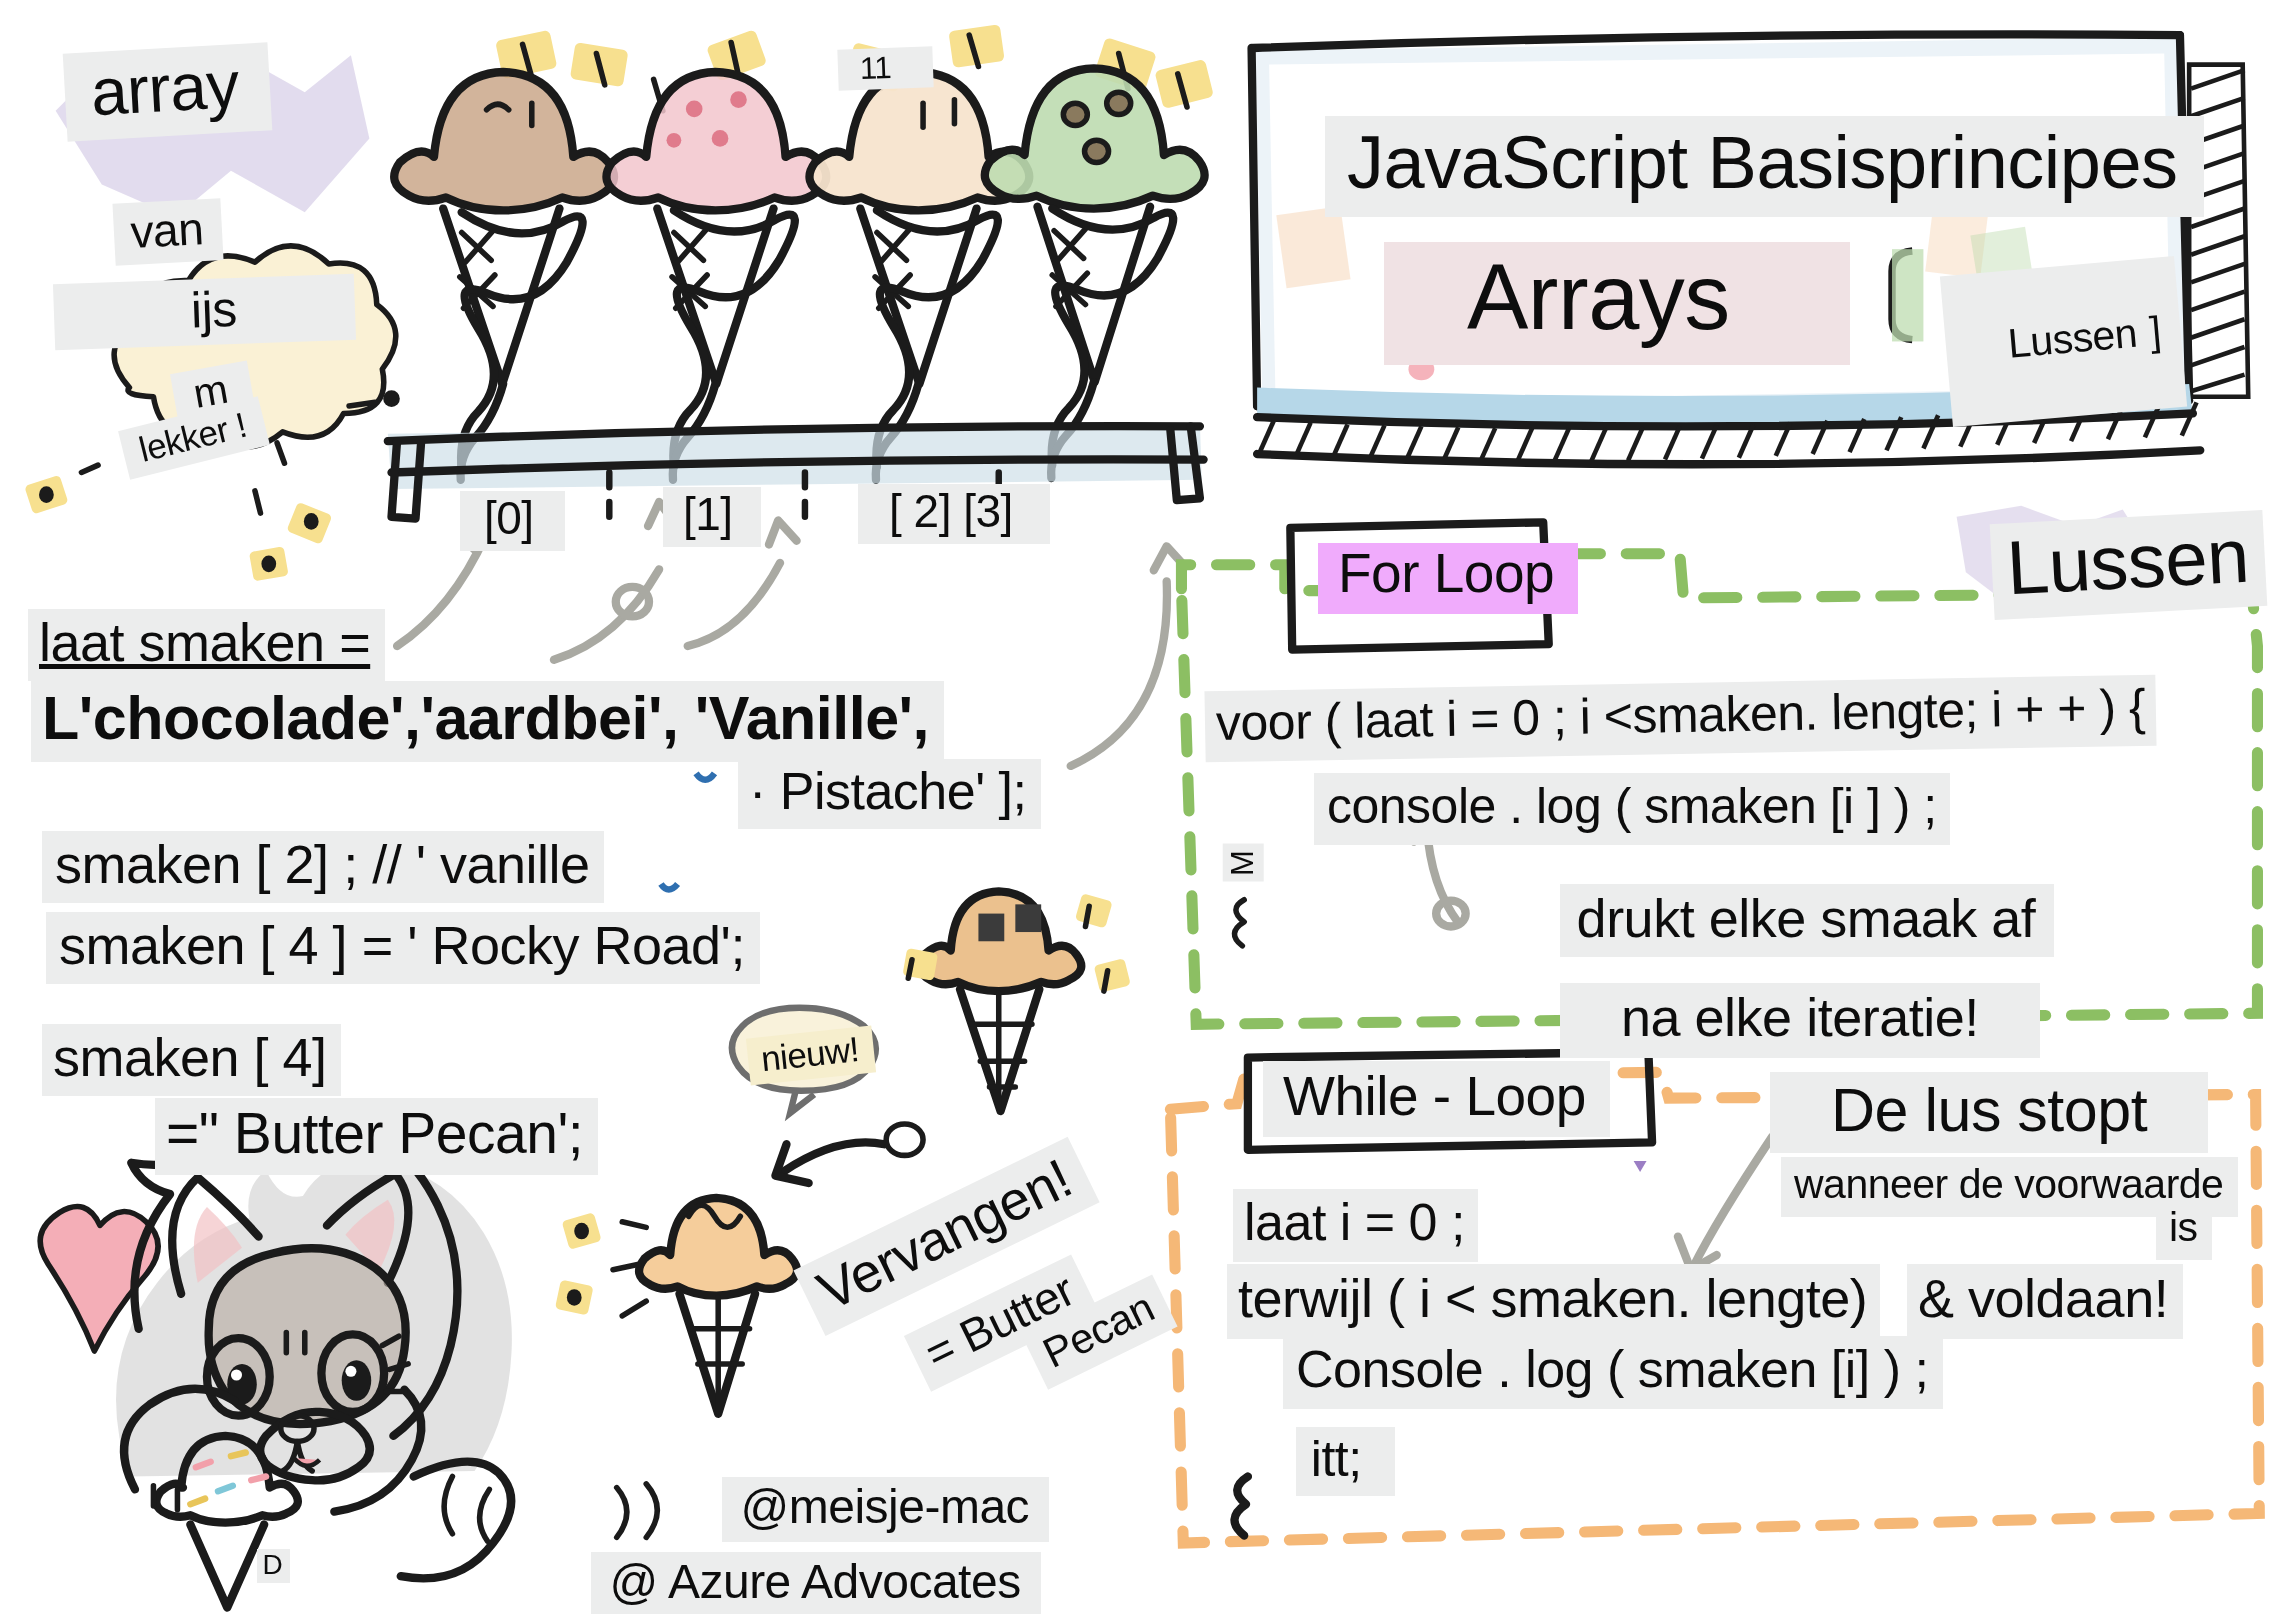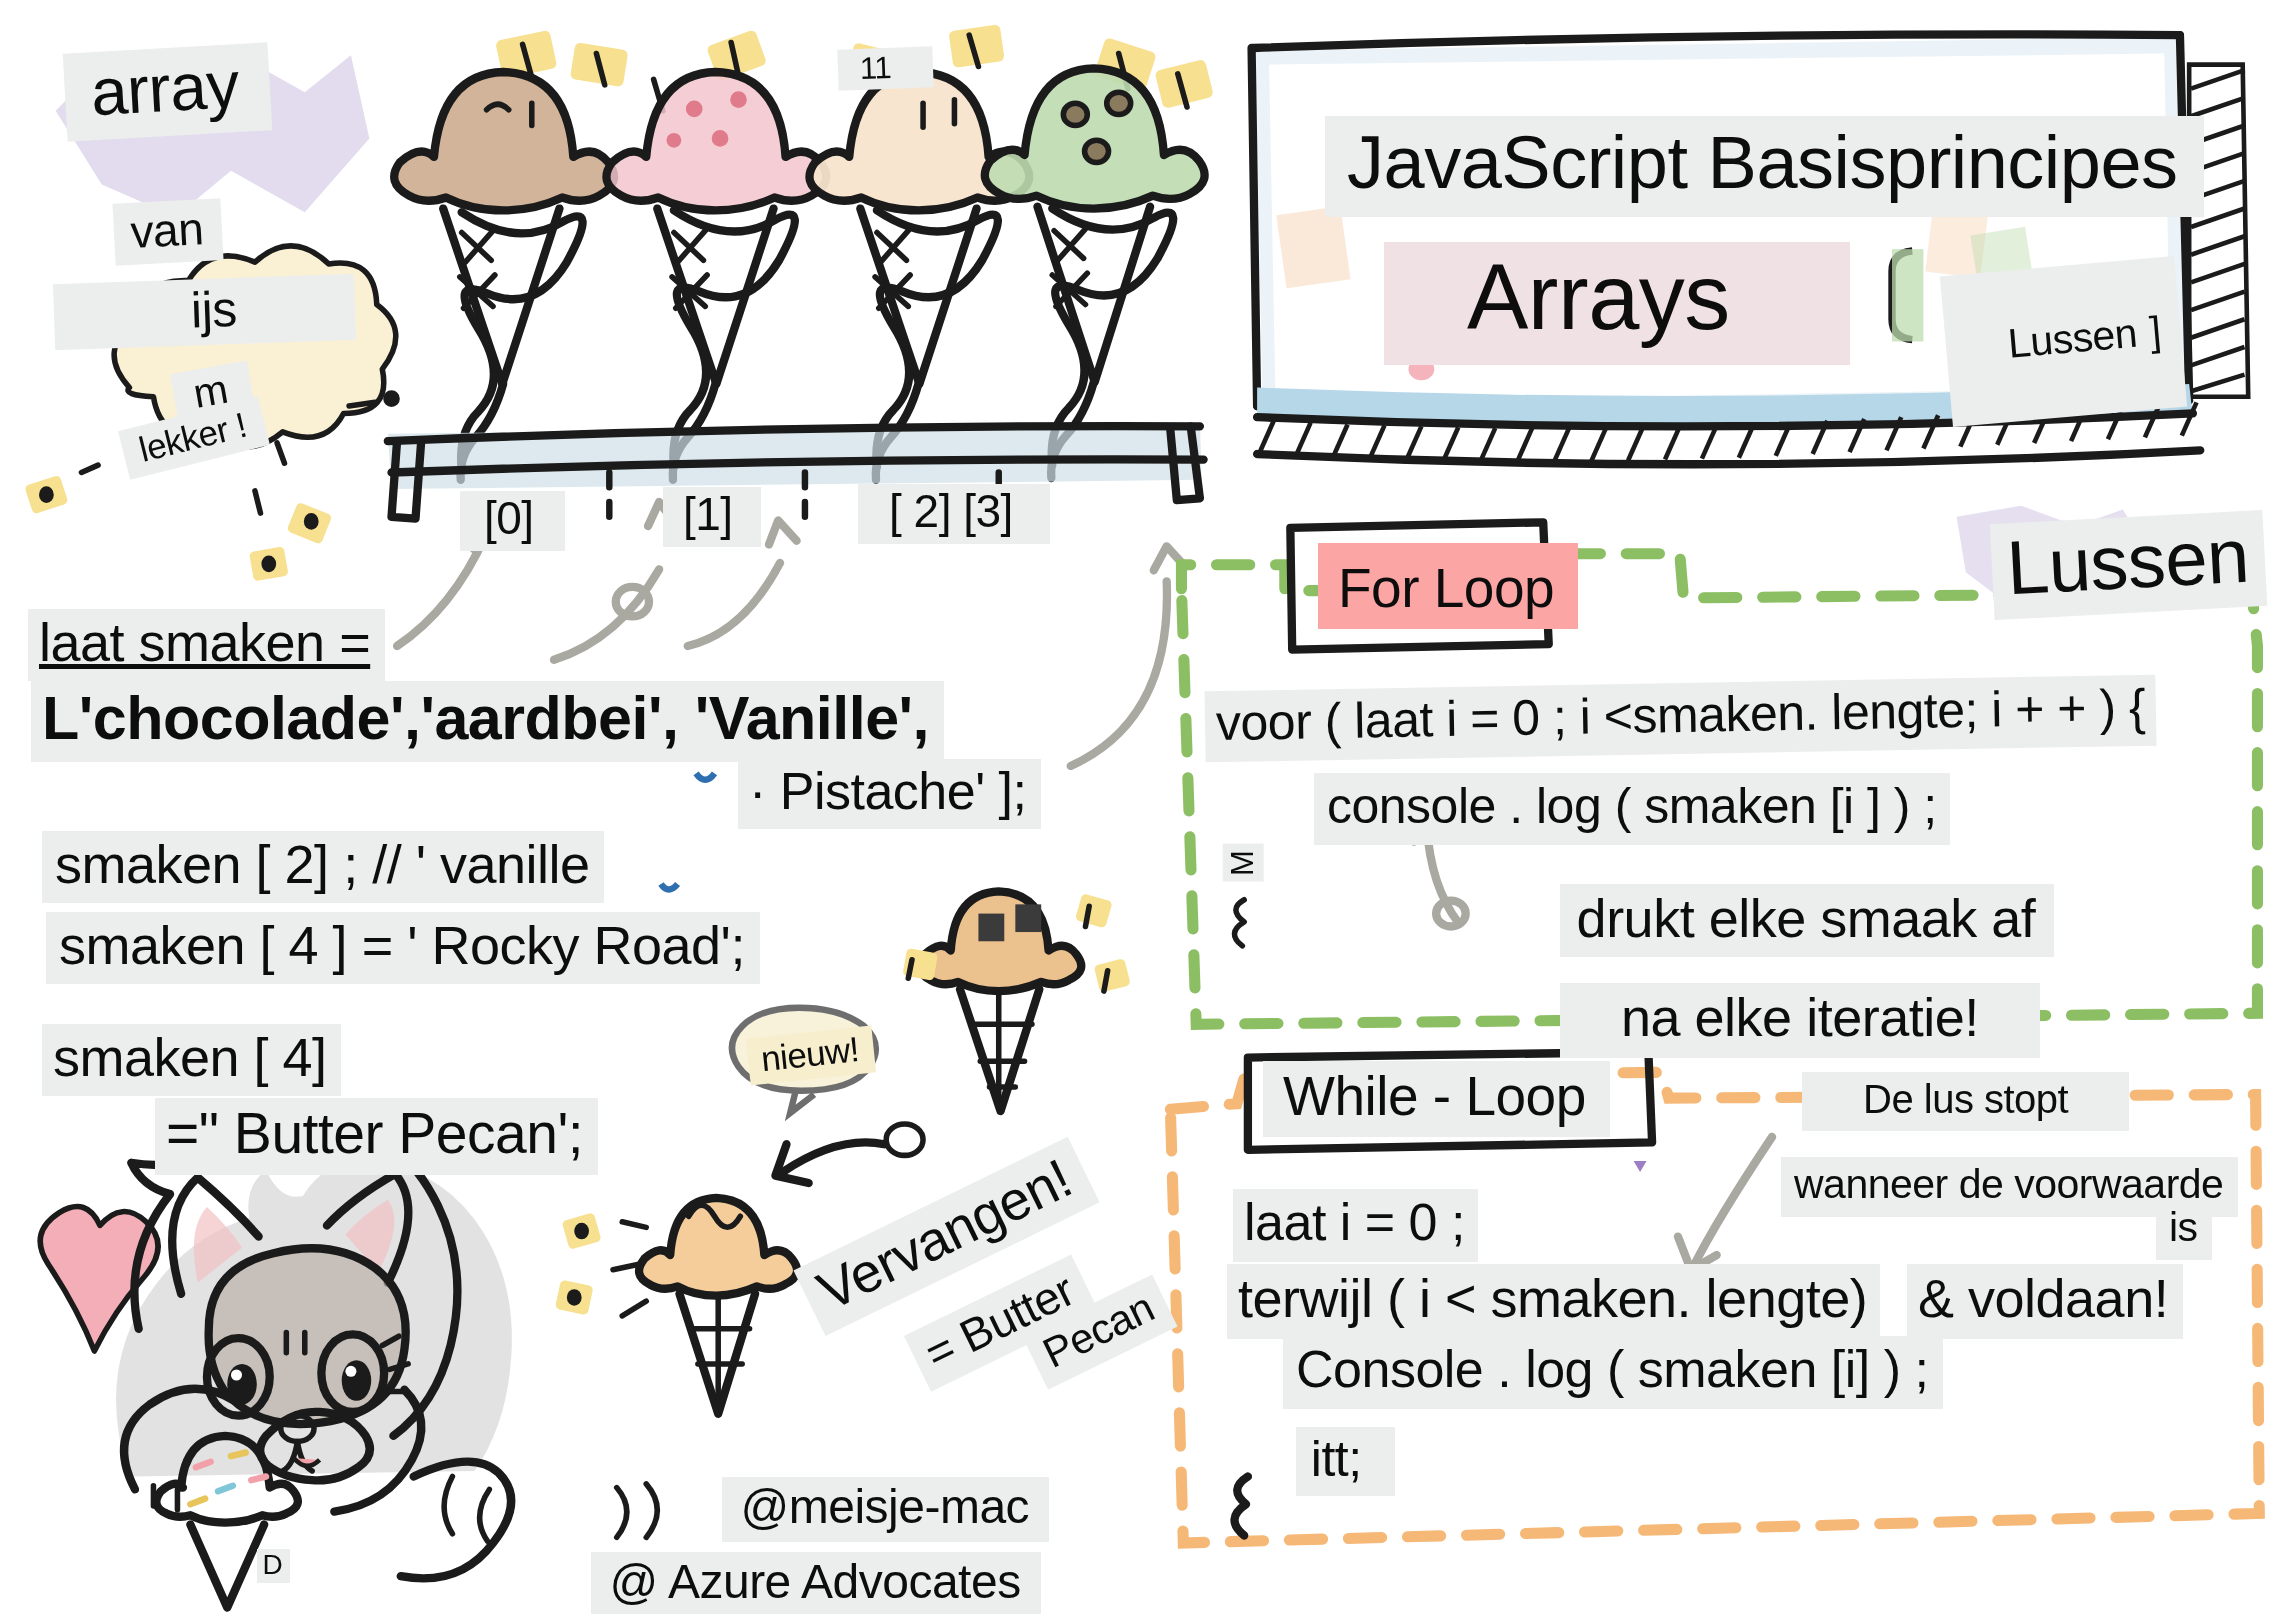--- a/index.html
+++ b/index.html
@@ -431,32 +431,32 @@
 
   <div class="txt" style="left:1325px; top:116px; font-size:74px; padding:9.2px 26px 16.6px 22px;">JavaScript Basisprincipes</div>
   <div class="txt" style="left:1384px; top:242px; font-size:92px; padding:9.2px 120px 20px 83px; background:#f0e2e4;">Arrays</div>
   <div class="txt nobg" style="left:1892px; top:251px; font-size:79px; color:transparent;">[</div>
   <div class="txt" style="left:1946px; top:266px; font-size:41px; padding:11px 20px 14.8px 18.5px; transform:rotate(-5deg);">
     <span>Lussen</span><span style="margin-left:13px;">]</span>
   </div>
 
   <div class="txt" style="left:1992px; top:517px; font-size:76px; padding:5.5px 16.6px 13px 14.8px; transform:rotate(-3deg);">Lussen</div>
 
-  <div class="txt" style="left:1318px; top:543px; font-size:55px; padding:17px 24px 13px 20px; background:#fca5a5;">For Loop</div>
+  <div class="txt" style="left:1318px; top:543px; font-size:55px; padding:2px 24px 13px 20px; background:#f0abfc;">For Loop</div>
 
   <div class="txt code" style="left:1205px; top:683px; font-size:50px; padding:7.4px 11px 13px 11px; transform:rotate(-1deg);">voor ( laat i = 0 ; i &lt;smaken. lengte; i + + ) {</div>
   <div class="txt code" style="left:1314px; top:773px; font-size:50px; padding:8px 13px 13px 13px;">console . log ( smaken [i ] ) ;</div>
   <div class="txt" style="left:1224px; top:842px; font-size:31px; padding:3.7px 7.4px 5.5px 5.5px; transform:rotate(-90deg);">M</div>
 
   <div class="txt" style="left:1560px; top:884px; font-size:54px; padding:7.4px 18.5px 11px 16.6px;">drukt elke smaak af</div>
   <div class="txt" style="left:1560px; top:951px; font-size:54px; padding:7.4px 61px 13px 61px;margin-top:32px;">na elke iteratie!</div>
 
   <div class="txt" style="left:1263px; top:1061px; font-size:55px; padding:7.4px 24px 13px 20px;">While - Loop</div>
 
-  <div class="txt" style="left:1770px; top:1072px; font-size:40px; padding:7.4px 61px 11px 61px;margin-left:32px;">De lus stopt</div>
+  <div class="txt" style="left:1770px; top:1072px; font-size:61px; padding:7.4px 61px 11px 61px;">De lus stopt</div>
   <div class="txt" style="left:1781px; top:1157px; font-size:41px; padding:7.4px 14.8px 11px 13px;">wanneer de voorwaarde</div>
   <div class="txt" style="left:2156px; top:1200px; font-size:41px; padding:7.4px 14.8px 11px 13px;">is</div>
 
   <div class="txt code" style="left:1233px; top:1189px; font-size:52px; padding:7.4px 13px 13px 11px;">laat i = 0 ;</div>
   <div class="txt code" style="left:1227px; top:1264px; font-size:54px; padding:7.4px 13px 13px 11px;">terwijl ( i &lt; smaken. lengte)</div>
   <div class="txt" style="left:1907px; top:1264px; font-size:54px; padding:7.4px 14.8px 13px 11px;">&amp; voldaan!</div>
   <div class="txt code" style="left:1283px; top:1336px; font-size:52px; padding:7.4px 14.8px 13px 13px;">Console . log ( smaken [i] ) ;</div>
   <div class="txt code" style="left:1296px; top:1427px; font-size:50px; padding:7.4px 33px 11px 14.8px;">itt;</div>
   <div class="txt nobg" style="left:1233px; top:1473px; font-size:52px; color:transparent;">}</div>
 

